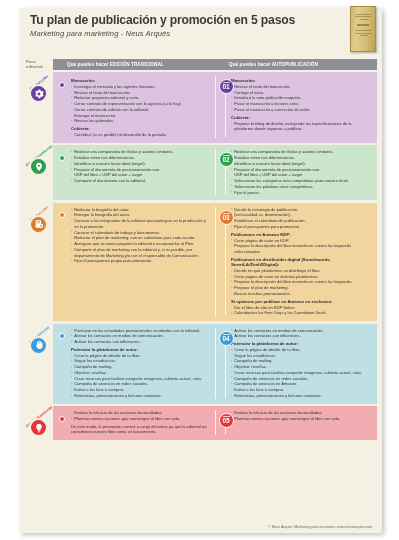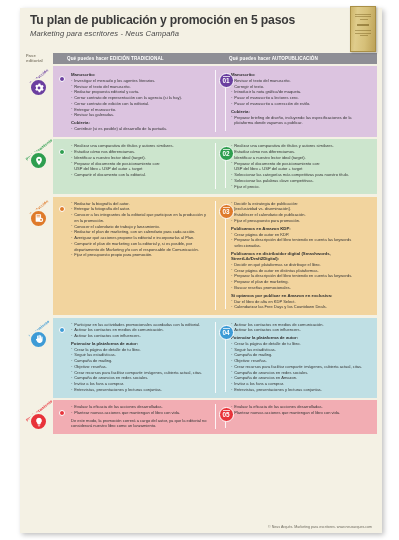--- a/index.html
+++ b/index.html
@@ -10,21 +10,21 @@
     overflow: hidden;
   }
   .page {
     position: absolute;
     left: 20px; top: 8px;
     width: 362px; height: 525px;
     background: #f4f1e4;
     box-shadow: 2px 2px 5px rgba(0,0,0,0.25);
   }
   
-  .header { position: relative; height: 44px; padding: 6px 10px 0 10px; }
+  .header { position: relative; height: 50px; padding: 6px 10px 0 10px; }
   .title {
     font-size: 12.2px; font-weight: bold; color: #3a3a3a;
     letter-spacing: -0.2px; line-height: 1.05;
   }
   .subtitle {
     font-size: 7.6px; font-style: italic; color: #4a4a4a;
     margin-top: 2px; letter-spacing: 0.1px;
   }
   .book {
     position: absolute; right: 6px; top: -2px;
@@ -124,21 +124,21 @@
     font-size: 3.6px; color: #6d6a5e;
   }
 </style>
 </head>
 <body>
 
 <div class="page">
 
   <div class="header">
     <div class="title">Tu plan de publicación y promoción en 5 pasos</div>
-    <div class="subtitle">Marketing para escritores - Neus Campaña</div>
+    <div class="subtitle">Marketing para marketing - Neus Arqués</div>
     <div class="book">
       <i class="t"></i>
         <i></i>
         <i class="s"></i>
         <i class="w"></i>
         <i></i>
         <i></i>
         <i class="s"></i>
     </div>
   </div>

